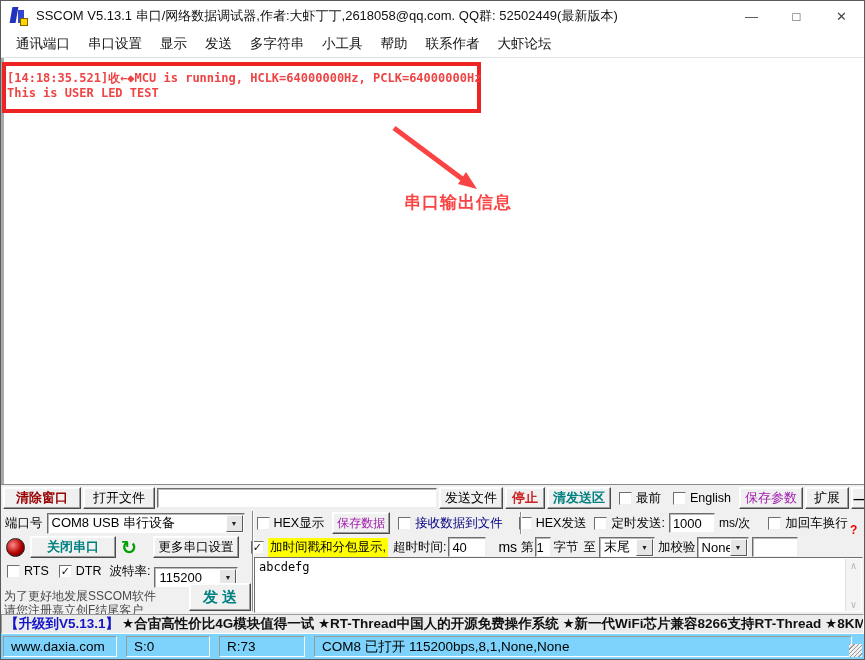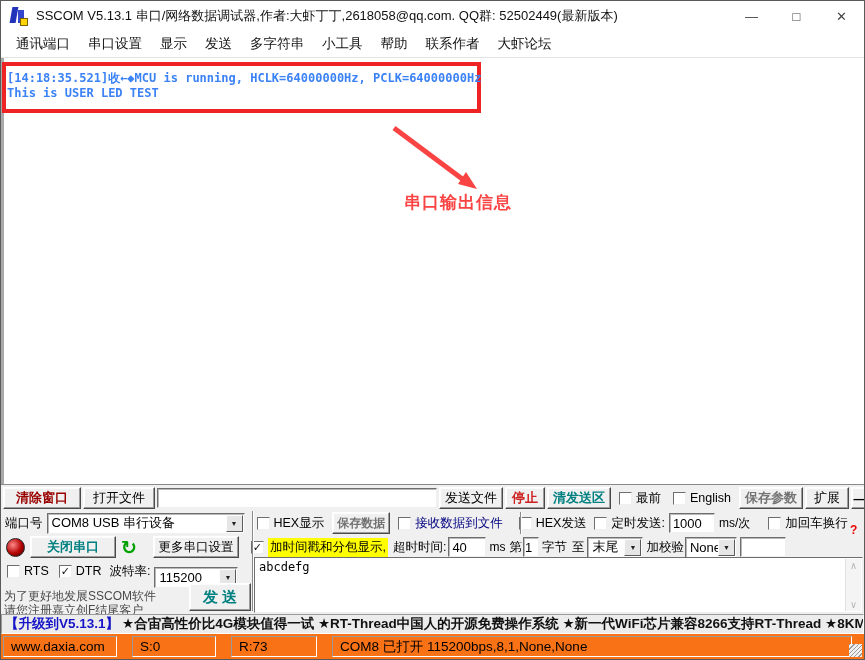--- a/index.html
+++ b/index.html
@@ -26,21 +26,21 @@
              font-size:13.5px; color:#111; border-bottom:1px solid #e2e2e2; background:#fff; }
   .menu-item { padding:4px 9px; white-space:nowrap; }
 
   
   .terminal { position:absolute; top:57px; left:0; right:0; height:426px;
               background:#fff; border-left:3px solid #a9a9a9; }
   .redbox { position:absolute; left:-2px; top:4px; width:479px; height:51px;
             border:4px solid #ee2424; }
   .term-text { position:absolute; left:3px; top:13px; white-space:pre;
                font:bold 12px "DejaVu Sans Mono","Liberation Mono",monospace;
-               line-height:15px; color:#3b82f6; }
+               line-height:15px; color:#ef4444; }
   .arrow-svg { position:absolute; left:0; top:0; }
   .annotation-label { position:absolute; left:400px; top:133px; color:#fa4343;
                       font-size:17px; font-weight:bold; letter-spacing:1px; }
 
   
   .panel { position:absolute; top:483px; left:0; right:0; height:130px;
            background:#f0f0f0; border-top:1px solid #8a8a8a; font-size:12.5px; color:#000; }
   .prow { position:absolute; left:2px; display:flex; align-items:center; height:22px; }
   .btn { height:22px; display:inline-flex; align-items:center; justify-content:center;
          flex:none; background:#f0f0f0; padding:0 4px; font-size:13px; white-space:nowrap;
@@ -58,21 +58,21 @@
         border:1px solid; border-color:#6e6e6e #efefef #efefef #6e6e6e;
         box-shadow: inset 1px 1px 0 #b9b9b9;
         display:flex; align-items:center; padding:0 20px 0 4px; font-size:13px; white-space:nowrap; }
   .dd .ddarrow { position:absolute; right:1px; top:1px; bottom:1px; width:17px;
         background:#e6e6e6; border:1px solid; border-color:#fdfdfd #5a5a5a #5a5a5a #fdfdfd;
         display:flex; align-items:center; justify-content:center; font-size:7px; color:#222; }
   .vsep { position:absolute; width:2px; border-left:1px solid #8a8a8a; border-right:1px solid #fff; }
   .c-darkred { color:#990000; font-weight:bold; }
   .c-red { color:#cc2222; font-weight:bold; }
   .c-teal { color:#008080; font-weight:bold; }
-  .c-green { color:#737373; font-weight:bold; }
+  .c-green { color:#a21caf; font-weight:normal; }
   .c-navy { color:#000080; }
   .hl-yellow { background:#ffff00; padding:1px 2px; }
   .led { width:19px; height:19px; border-radius:50%; flex:none;
          background:radial-gradient(circle at 35% 35%, #ff8a8a, #b40000 55%, #4a0000 95%);
          border:1px solid #222; }
   .refresh { color:#00a000; font-weight:bold; font-size:19px; line-height:1; flex:none; }
   .qmark { position:absolute; left:849px; top:38px; color:#ee0000; font-weight:bold; font-size:12px; }
   .sendbox { position:absolute; left:253px; top:72px; width:609px; height:56px;
              background:#fff; border:1px solid; border-color:#6e6e6e #efefef #efefef #6e6e6e;
              font:12px "DejaVu Sans Mono","Liberation Mono",monospace; padding:2px 20px 2px 4px; }
@@ -84,21 +84,21 @@
            font-size:12px; line-height:14px; white-space:nowrap; overflow:hidden; }
   .sendbtn { position:absolute; left:188px; top:98px; width:62px; height:28px; font-size:15px; }
 
   
   .marquee { position:absolute; top:613px; left:0; right:0; height:20px;
              background:#ececec; border:1px solid; border-color:#9a9a9a #fdfdfd #fdfdfd #9a9a9a;
              display:flex; align-items:center; padding:0 3px; font-size:13.5px; font-weight:bold;
              white-space:nowrap; overflow:hidden; color:#111; }
   .upgrade { color:#1414c8; margin-right:3px; flex:none; }
   .statusbar { position:absolute; top:633px; left:0; right:0; bottom:0;
-               background:#f97316; display:flex; gap:15px; padding:2px 12px 2px 2px; font-size:13.5px; }
+               background:#7dd3fc; display:flex; gap:9px; padding:2px 12px 2px 2px; font-size:13.5px; }
   .scell { border:1px solid; border-color:#9a9a9a #fdfdfd #fdfdfd #9a9a9a;
            display:flex; align-items:center; padding:0 7px; white-space:nowrap; overflow:hidden; }
   .grip { position:absolute; right:2px; bottom:2px; width:13px; height:13px;
           background:repeating-linear-gradient(315deg,#f0f0f0 0 2px,#9a9a9a 2px 3px); }
 </style>
 </head>
 <body>
 
 <div class="window">
 
@@ -197,21 +197,21 @@
       <span class="led" style="margin-left:3px;"></span>
       <button class="btn c-teal" style="width:86px;margin-left:5px;">关闭串口</button>
       <span class="refresh" style="margin-left:5px;">↻</span>
       <button class="btn" style="width:86px;margin-left:16px;font-size:12.5px;">更多串口设置</button>
       <label class="cbg" style="margin-left:12px;">
         <span class="cb">✓</span>
         <span class="hl-yellow">加时间戳和分包显示,</span>
       </label>
       <span style="margin-left:5px;flex:none;">超时时间:</span>
       <span class="tb" style="width:38px;margin-left:2px;">40</span>
-      <span style="margin-left:3px;flex:none;font-size:12px;">ms</span>
+      <span style="margin-left:12px;flex:none;font-size:14px;">ms</span>
       <span style="margin-left:4px;flex:none;">第</span>
       <span class="tb" style="width:16px;margin-left:1px;padding:0 1px;">1</span>
       <span style="margin-left:3px;flex:none;">字节</span>
       <span style="margin-left:5px;flex:none;">至</span>
       <span class="dd" style="width:56px;margin-left:3px;">
         <span>末尾</span>
         <span class="ddarrow">▼</span>
       </span>
       <span style="margin-left:3px;flex:none;">加校验</span>
       <span class="dd" style="width:52px;margin-left:1px;">

